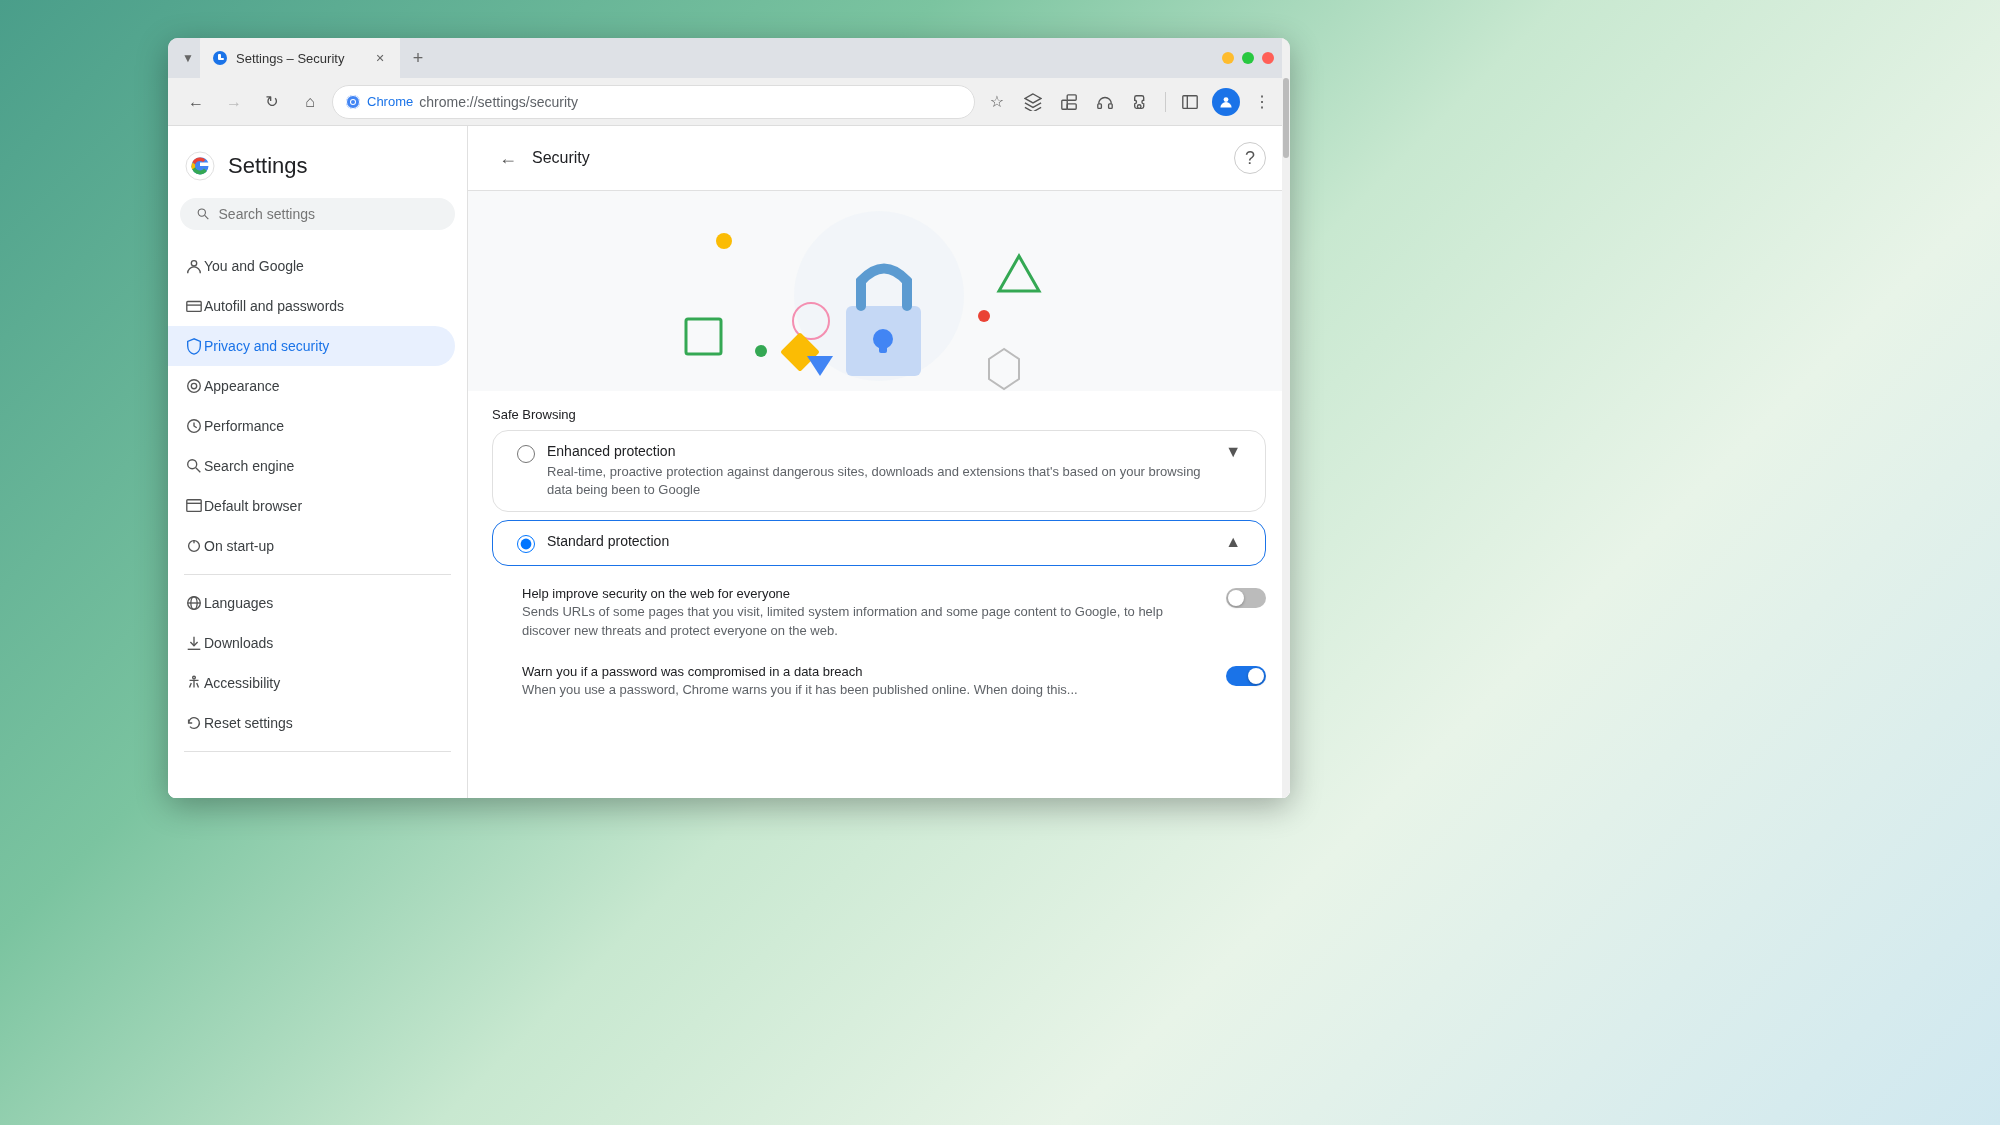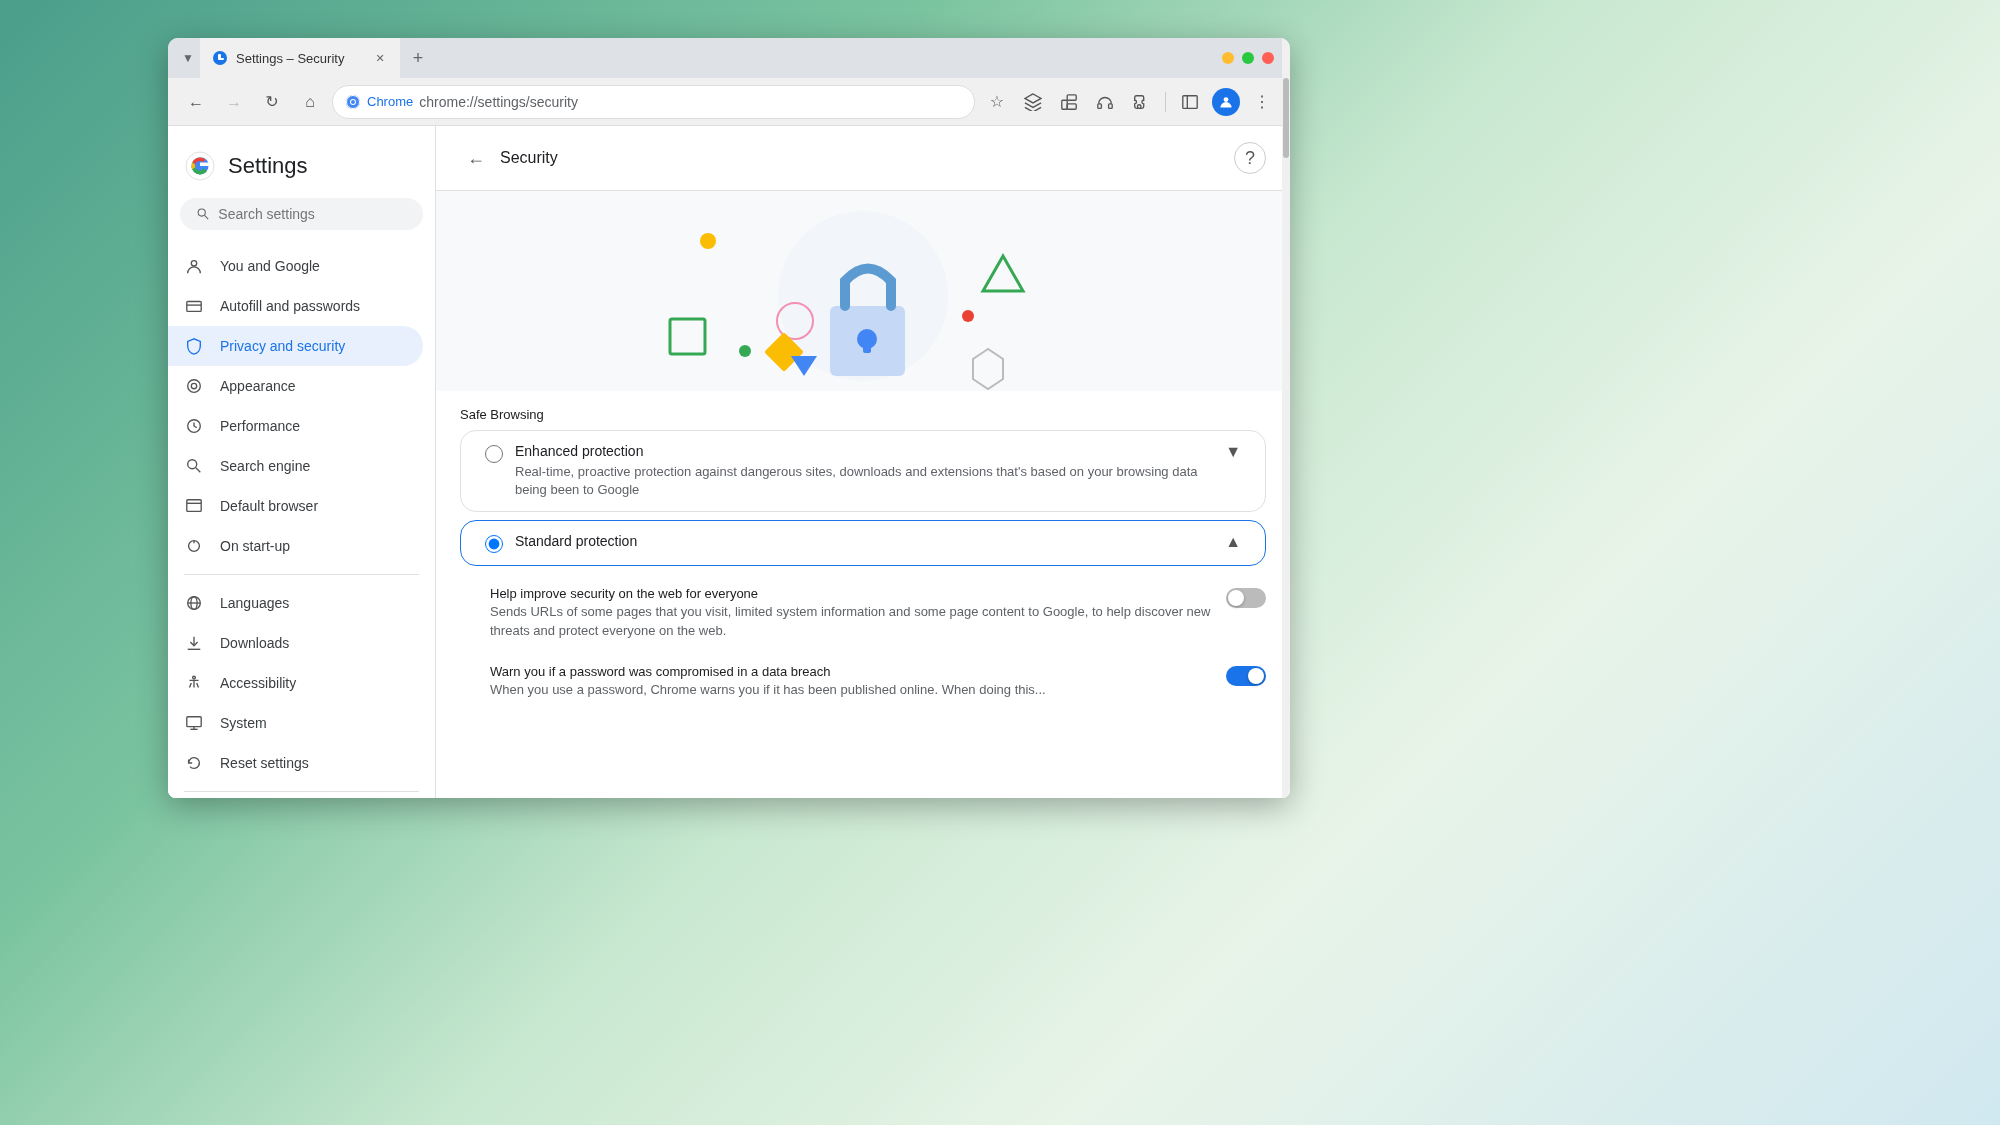--- a/index.html
+++ b/index.html
@@ -156,21 +156,21 @@
 
     
     .browser-content {
       display: flex;
       height: calc(100% - 88px);
       background: #fff;
     }
 
     
     .settings-sidebar {
-      width: 268px;
+      width: 300px;
       background: #fff;
       border-right: 1px solid #e0e0e0;
       overflow-y: auto;
       padding: 16px 0;
     }
 
     .settings-header {
       display: flex;
       align-items: center;
       gap: 12px;
@@ -201,21 +201,20 @@
       background: transparent;
       font-size: 14px;
       color: #333;
       outline: none;
       width: 100%;
     }
 
     .nav-item {
       display: flex;
       align-items: center;
-      gap: 16px;
       padding: 10px 16px;
       cursor: pointer;
       border-radius: 0 24px 24px 0;
       margin-right: 12px;
       font-size: 14px;
       color: #3c4043;
     }
 
     .nav-item.active {
       background: #e8f0fe;
@@ -668,30 +667,20 @@
       <div class="nav-item">
         <span class="nav-icon">
           <svg viewBox="0 0 20 20" width="18" height="18" fill="none" stroke="#555" stroke-width="1.5">
               <circle cx="10" cy="4" r="1.5"></circle>
               <path d="M5 7h10M10 7v8M7 10l-2 5M13 10l2 5"></path>
             </svg>
         </span>
         <span>Accessibility</span>
       </div>
 
-      <div class="nav-item">
-        <span class="nav-icon">
-          <svg viewBox="0 0 20 20" width="18" height="18" fill="none" stroke="#555" stroke-width="1.5">
-              <rect x="2" y="3" width="16" height="11" rx="1"></rect>
-              <line x1="6" y1="17" x2="14" y2="17"></line>
-              <line x1="10" y1="14" x2="10" y2="17"></line>
-            </svg>
-        </span>
-        <span>System</span>
-      </div>
 
       <div class="nav-item">
         <span class="nav-icon">
           <svg viewBox="0 0 20 20" width="18" height="18" fill="none" stroke="#555" stroke-width="1.5">
               <path d="M4 10a6 6 0 1 1 1.5 4"></path>
               <polyline points="4,6 4,10 8,10"></polyline>
             </svg>
         </span>
         <span>Reset settings</span>
       </div>

